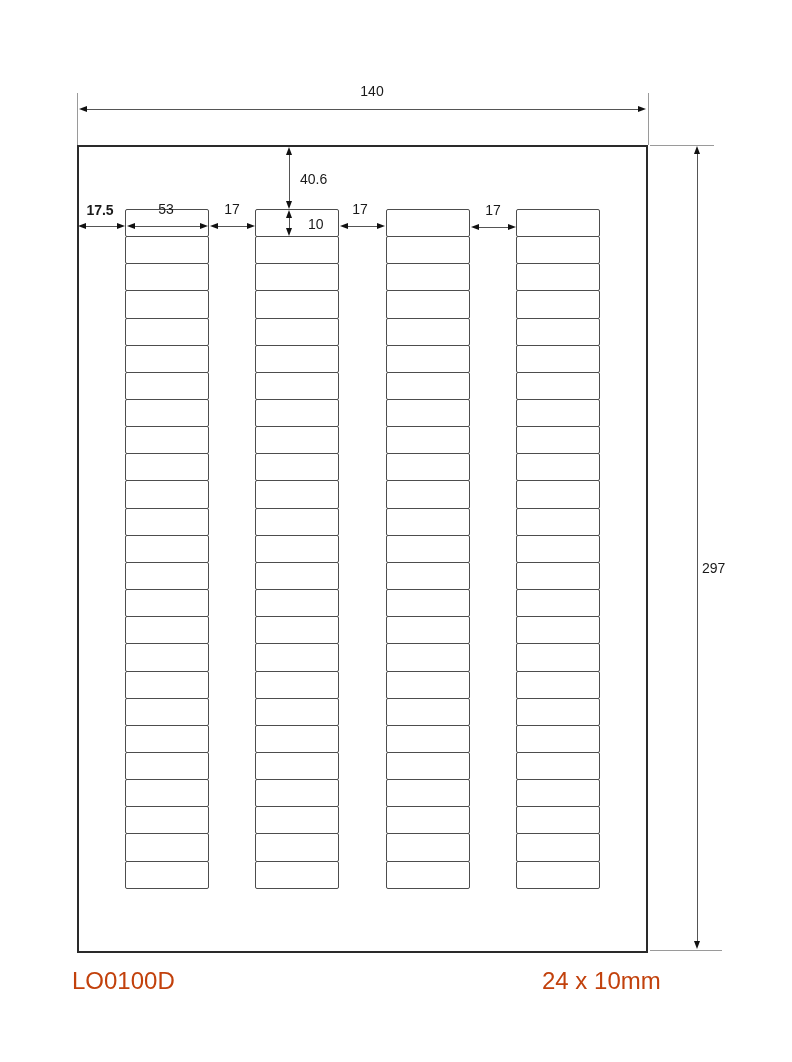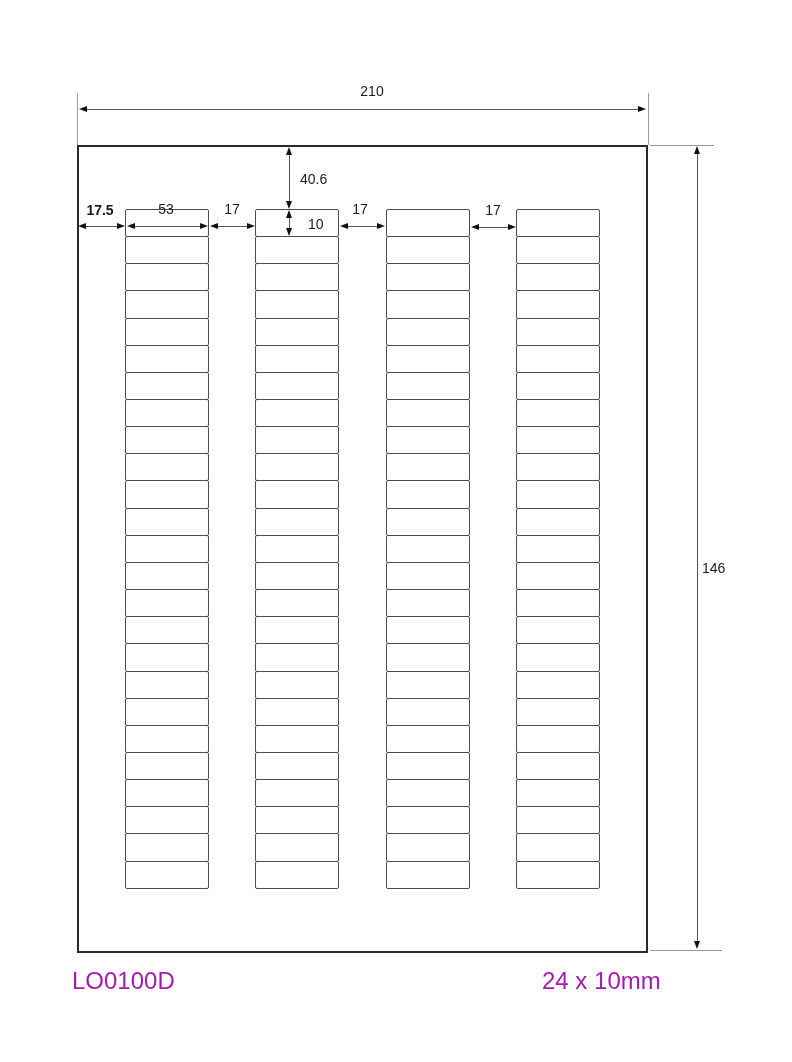--- a/index.html
+++ b/index.html
@@ -23,21 +23,21 @@
   .hline{position:absolute;height:1px;background:#555;}
   .vline{position:absolute;width:1px;background:#555;}
   .ext{background:#9a9a9a;}
   .arr{position:absolute;width:0;height:0;}
   .arr.l{border-top:3.5px solid transparent;border-bottom:3.5px solid transparent;border-right:8px solid #111;}
   .arr.r{border-top:3.5px solid transparent;border-bottom:3.5px solid transparent;border-left:8px solid #111;}
   .arr.u{border-left:3.5px solid transparent;border-right:3.5px solid transparent;border-bottom:8px solid #111;}
   .arr.d{border-left:3.5px solid transparent;border-right:3.5px solid transparent;border-top:8px solid #111;}
   .dim-label{position:absolute;font-size:14px;line-height:14px;color:#1a1a1a;white-space:nowrap;}
   .dim-label.c{text-align:center;}
-  .footer-label{position:absolute;font-size:24px;line-height:26px;color:#a21caf;white-space:nowrap;}
+  .footer-label{position:absolute;font-size:24px;line-height:26px;color:#c2410c;white-space:nowrap;}
 </style>
 </head>
 <body>
 
 <div id="canvas">
 
   <div class="sheet"></div>
 
   <div id="label-grid">
       <div class="label-col" style="left: 124.6px; top: 208.9px; width: 84.3px; height: 680px;">
@@ -148,28 +148,28 @@
         <div class="label-cell"></div>
         <div class="label-cell"></div>
       </div>
     </div>
 
   <div class="vline ext" style="left:76.5px;top:93px;height:52px;"></div>
   <div class="vline ext" style="left:647.5px;top:93px;height:52px;"></div>
   <div class="hline" style="left:86px;top:109px;width:553px;"></div>
   <div class="arr l" style="left:79px;top:106px;"></div>
   <div class="arr r" style="left:638px;top:106px;"></div>
-  <div class="dim-label c" style="left:342px;top:84px;width:60px;">210</div>
+  <div class="dim-label c" style="left:342px;top:84px;width:60px;">140</div>
 
   <div class="hline ext" style="left:650px;top:145px;width:64px;"></div>
   <div class="hline ext" style="left:650px;top:950px;width:72px;"></div>
   <div class="vline" style="left:697px;top:153px;height:789px;"></div>
   <div class="arr u" style="left:694px;top:146px;"></div>
   <div class="arr d" style="left:694px;top:941px;"></div>
-  <div class="dim-label" style="left:702px;top:561px;">146</div>
+  <div class="dim-label" style="left:702px;top:561px;">297</div>
 
   <div class="vline" style="left:289px;top:153px;height:50px;"></div>
   <div class="arr u" style="left:286px;top:147px;"></div>
   <div class="arr d" style="left:286px;top:201px;"></div>
   <div class="dim-label" style="left:300px;top:172px;">40.6</div>
 
   <div class="vline" style="left:289px;top:216px;height:14px;"></div>
   <div class="arr u" style="left:286px;top:210px;"></div>
   <div class="arr d" style="left:286px;top:228px;"></div>
   <div class="dim-label" style="left:308px;top:217px;">10</div>

